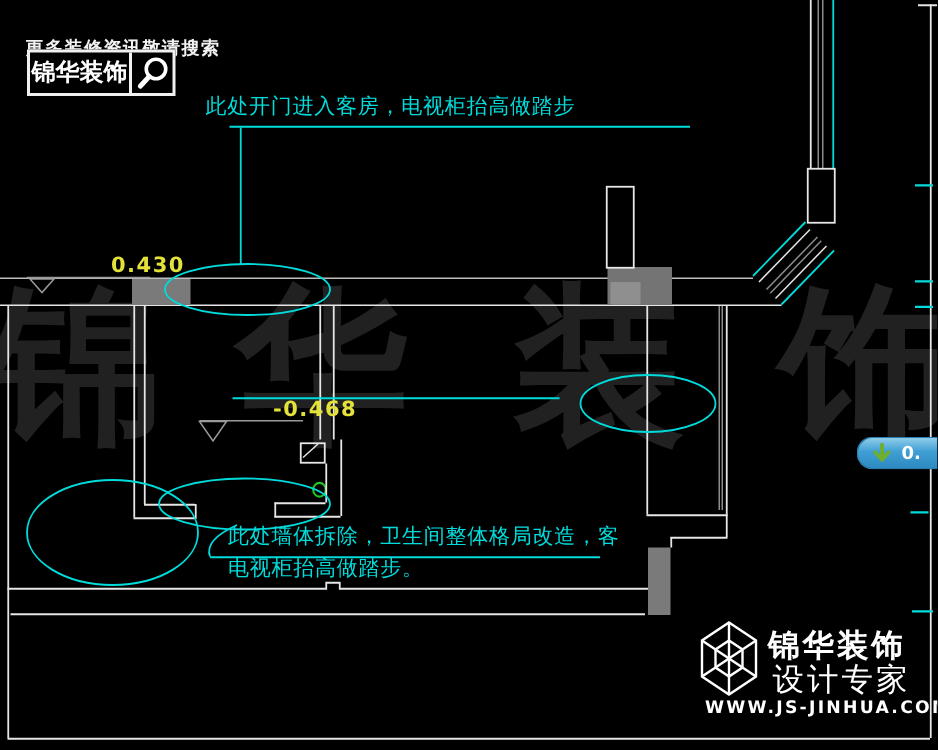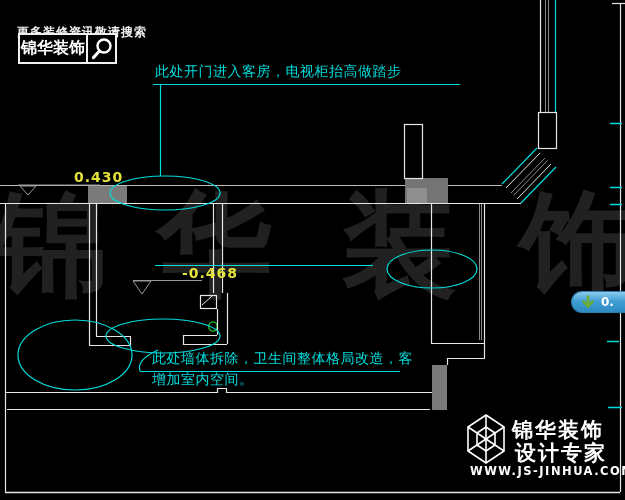--- a/index.html
+++ b/index.html
@@ -14,21 +14,21 @@
     font-weight:bold;font-size:115px;line-height:115px;color:#212121;user-select:none;
   }
   .wm-c0{left:-8px;} .wm-c1{left:157px;} .wm-c2{left:342px;} .wm-c3{left:520px;}
   
   .cad{position:absolute;left:0;top:0;z-index:2;}
   
   .ann{
     position:absolute;color:#00dcdc;font-size:14px;line-height:16px;
     letter-spacing:.5px;white-space:nowrap;z-index:3;font-weight:500;
   }
-  .ann1{left:155px;top:63px;text-align:right;}
+  .ann1{left:137px;top:63px;text-align:right;}
   .ann2{left:160px;top:248px;}
   .ann3a{left:152px;top:350px;text-align:center;}
   .ann3b{left:152px;top:371px;}
   
   .elev{
     position:absolute;color:#e3e23a;font-size:14px;font-weight:bold;
     letter-spacing:1px;z-index:3;white-space:nowrap;margin-left:47px;
   }
   .elev1{left:27px;top:169px;}
   .elev2{left:135px;top:265px;}
@@ -59,21 +59,21 @@
   }
   .dl-label{color:#fff;font-size:12px;font-weight:bold;}
   
   .logo{position:absolute;left:455px;top:410px;z-index:5;}
   .logo-cube{position:absolute;left:8px;top:3px;}
   .logo-line1{
     position:absolute;left:57px;top:6px;color:#fff;font-size:21px;font-weight:bold;
     letter-spacing:2px;white-space:nowrap;font-family:"DejaVu Serif","Liberation Serif",serif;
   }
   .logo-line2{
-    position:absolute;left:60px;top:29px;color:#fff;font-size:21px;font-weight:bold;
+    position:absolute;left:60px;top:29px;color:#fff;font-size:21px;font-weight:normal;
     letter-spacing:2px;white-space:nowrap;font-family:"DejaVu Serif","Liberation Serif",serif;
   }
   .logo-site{
     position:absolute;left:15px;top:54px;color:#fff;font-size:11.5px;font-weight:bold;
     letter-spacing:1.5px;white-space:nowrap;
   }
 </style>
 </head>
 <body>
 
@@ -163,21 +163,21 @@
 
     <line x1="153" y1="84.5" x2="460" y2="84.5" stroke="#00dcdc" stroke-width="1.2"></line>
     <line x1="160.5" y1="85" x2="160.5" y2="176" stroke="#00dcdc" stroke-width="1.2"></line>
     <line x1="155" y1="265.5" x2="373" y2="265.5" stroke="#00dcdc" stroke-width="1.2"></line>
     <line x1="140" y1="371.5" x2="400" y2="371.5" stroke="#00dcdc" stroke-width="1.2"></line>
     <path d="M140,371 Q136,360 158,350" fill="none" stroke="#00dcdc" stroke-width="1.2"></path>
   </svg>
 
   <div class="ann ann1">此处开门进入客房，电视柜抬高做踏步</div>
   <div class="ann ann3a">此处墙体拆除，卫生间整体格局改造，客</div>
-  <div class="ann ann3b">增加室内空间。</div>
+  <div class="ann ann3b">电视柜抬高做踏步。</div>
 
   <div class="elev elev1">0.430</div>
   <div class="elev elev2">-0.468</div>
 
   <div class="search-wm">
     <div class="search-caption">更多装修资讯敬请搜索</div>
     <div class="search-box">
       <div class="search-brand">锦华装饰</div>
       <div class="search-glass">
         <svg width="24" height="24" viewBox="0 0 24 24">

